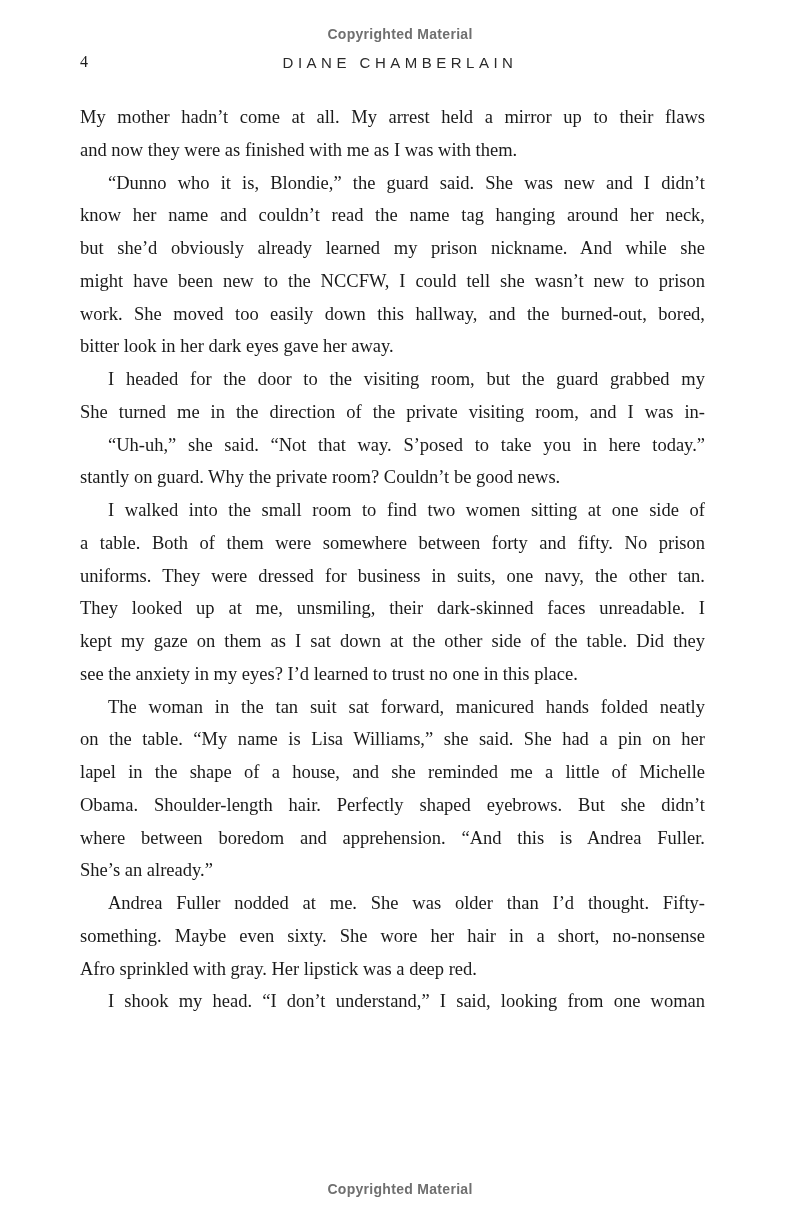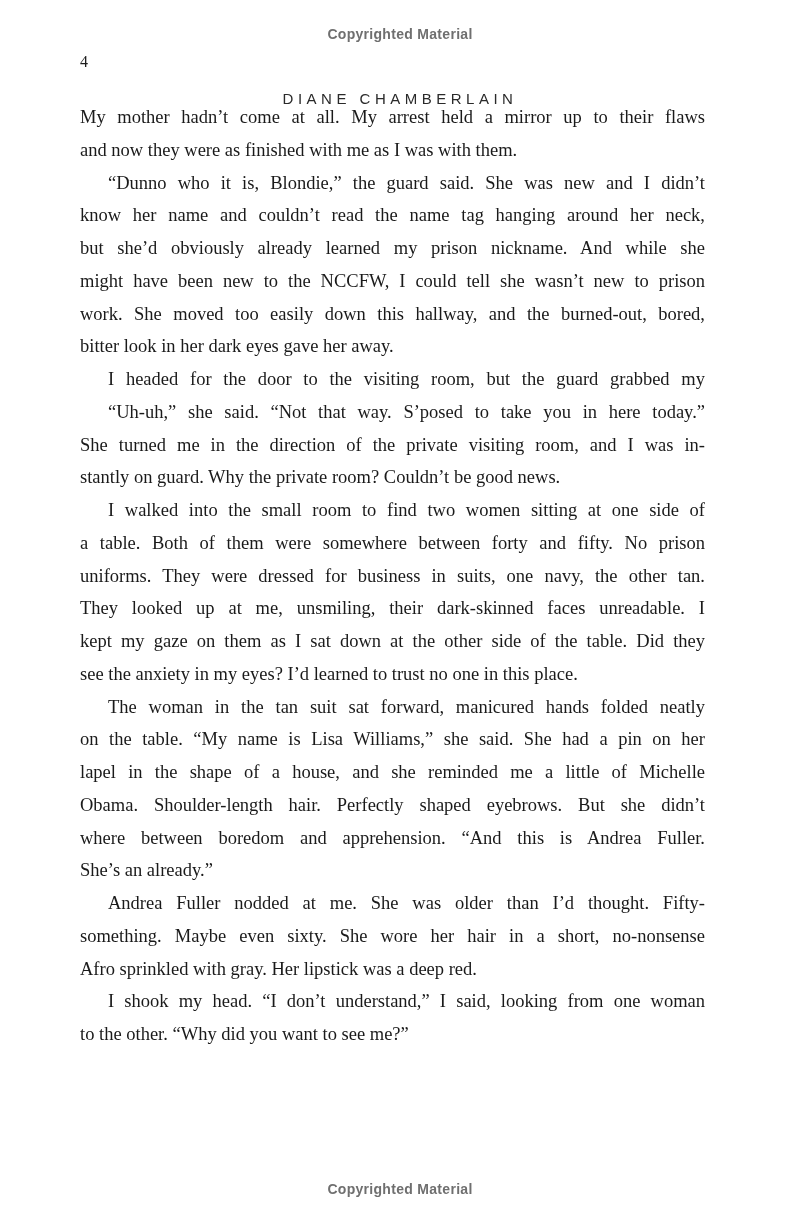--- a/index.html
+++ b/index.html
@@ -47,21 +47,20 @@
     position: absolute;
     left: 0;
     width: 100%;
     text-align: center;
     top: 1px;
     font-family: "Liberation Sans", "DejaVu Sans", sans-serif;
     font-size: 15px;
     font-weight: 400;
     letter-spacing: 4.5px;
     color: #2a2a2a;
-    margin-top: 36px;
   }
   .text-block {
     position: absolute;
     left: 80px;
     top: 101px;
     width: 625px;
     font-size: 18.5px;
     line-height: 32.75px;
     color: #1a1a1a;
   }
@@ -92,37 +91,36 @@
   <div class="text-block">
       <div class="line">My mother hadn’t come at all. My arrest held a mirror up to their flaws</div>
       <div class="line last">and now they were as finished with me as I was with them.</div>
       <div class="line indent">“Dunno who it is, Blondie,” the guard said. She was new and I didn’t</div>
       <div class="line">know her name and couldn’t read the name tag hanging around her neck,</div>
       <div class="line">but she’d obviously already learned my prison nickname. And while she</div>
       <div class="line">might have been new to the NCCFW, I could tell she wasn’t new to prison</div>
       <div class="line">work. She moved too easily down this hallway, and the burned-out, bored,</div>
       <div class="line last">bitter look in her dark eyes gave her away.</div>
       <div class="line indent">I headed for the door to the visiting room, but the guard grabbed my</div>
+      <div class="line">She turned me in the direction of the private visiting room, and I was in-</div>
       <div class="line indent">“Uh-uh,” she said. “Not that way. S’posed to take you in here today.”</div>
-      <div class="line">She turned me in the direction of the private visiting room, and I was in-</div>
       <div class="line last">stantly on guard. Why the private room? Couldn’t be good news.</div>
       <div class="line indent">I walked into the small room to find two women sitting at one side of</div>
       <div class="line">a table. Both of them were somewhere between forty and fifty. No prison</div>
       <div class="line">uniforms. They were dressed for business in suits, one navy, the other tan.</div>
       <div class="line">They looked up at me, unsmiling, their dark-skinned faces unreadable. I</div>
       <div class="line">kept my gaze on them as I sat down at the other side of the table. Did they</div>
       <div class="line last">see the anxiety in my eyes? I’d learned to trust no one in this place.</div>
       <div class="line indent">The woman in the tan suit sat forward, manicured hands folded neatly</div>
       <div class="line">on the table. “My name is Lisa Williams,” she said. She had a pin on her</div>
       <div class="line">lapel in the shape of a house, and she reminded me a little of Michelle</div>
       <div class="line">Obama. Shoulder-length hair. Perfectly shaped eyebrows. But she didn’t</div>
       <div class="line">where between boredom and apprehension. “And this is Andrea Fuller.</div>
       <div class="line last">She’s an already.”</div>
       <div class="line indent">Andrea Fuller nodded at me. She was older than I’d thought. Fifty-</div>
       <div class="line">something. Maybe even sixty. She wore her hair in a short, no-nonsense</div>
       <div class="line last">Afro sprinkled with gray. Her lipstick was a deep red.</div>
       <div class="line indent">I shook my head. “I don’t understand,” I said, looking from one woman</div>
-      <div class="line last">to the other. “Why did you want to see me?”</div>
     </div>
 
   <div class="copyright-bottom">Copyrighted Material</div>
 
 </div>
 
 </body></html>

